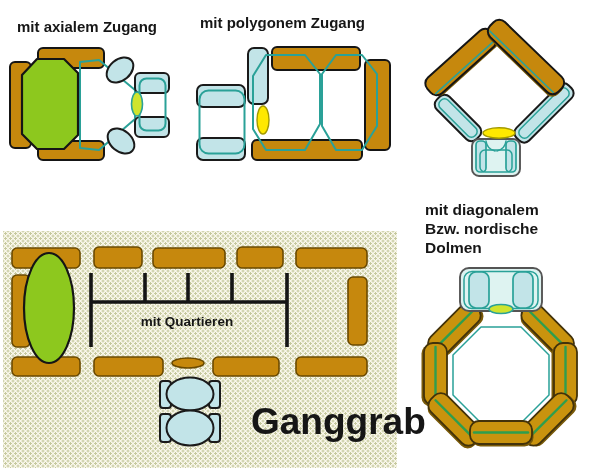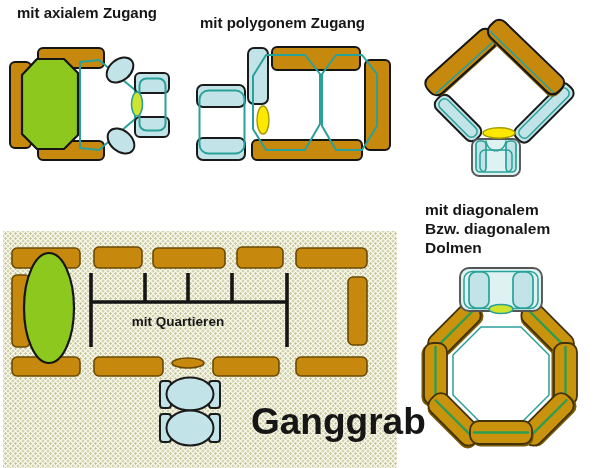--- a/index.html
+++ b/index.html
@@ -5,26 +5,26 @@
   html,body{margin:0;padding:0;background:#fff;}
   #canvas{position:relative;width:600px;height:468px;background:#fff;overflow:hidden;
           font-family:"Liberation Sans",sans-serif;}
   #ganggrab-panel{position:absolute;left:3px;top:231px;width:394px;height:237px;
       background-color:var(--panel-bg);
       background-image:radial-gradient(var(--panel-dot) 1px, transparent 1.4px),
                        radial-gradient(var(--panel-dot) 1px, transparent 1.4px);
       background-size:5px 5px;background-position:0 0,2.5px 2.5px;}
   svg{position:absolute;left:0;top:0;}
   .lbl{position:absolute;font-weight:700;color:#161616;white-space:nowrap;}
-  #lbl-axial{left:17px;top:4px;font-size:15px;}
+  #lbl-axial{left:17px;top:18px;font-size:15px;}
   #lbl-koaxial{left:200px;top:14px;font-size:15px;}
   #lbl-nordische{left:78px;top:184px;font-size:28px;line-height:30px;}
   #lbl-diagonal{left:425px;top:200px;width:172px;font-size:15.5px;line-height:19px;
                 text-align:left;white-space:normal;}
-  #lbl-quartieren{left:80px;top:314px;width:196px;font-size:13.5px;text-align:center;}
+  #lbl-quartieren{left:89px;top:314px;width:196px;font-size:13.5px;text-align:center;}
   #lbl-ganggrab{left:251px;top:407px;font-size:37px;line-height:30px;}
 
   .st-orange{fill:var(--stone-orange);stroke:#151515;stroke-width:2;}
   .st-orange-oct{fill:var(--stone-orange-oct);stroke:#42320a;stroke-width:1.8;}
   .st-orange-gg{fill:var(--stone-orange);stroke:#6b4a00;stroke-width:1.6;}
   .st-shadow{fill:var(--stone-orange-dark);stroke:none;}
   .st-blue{fill:var(--stone-blue);stroke:#1a1a1a;stroke-width:2;}
   .st-blue-teal{fill:var(--stone-blue);stroke:var(--outline-teal);stroke-width:1.7;}
   .st-pale{fill:var(--stone-blue-pale);stroke:#555;stroke-width:1.9;}
   .chamber{fill:var(--chamber-green);stroke:#151515;stroke-width:2.2;stroke-linejoin:round;}
@@ -166,18 +166,18 @@
       <rect x="209" y="414" width="11" height="28" rx="3" class="st-blue"></rect>
       <ellipse cx="190" cy="394" rx="23.5" ry="16.5" class="st-blue"></ellipse>
       <ellipse cx="190" cy="428" rx="23.5" ry="17.5" class="st-blue"></ellipse>
     </g>
   </svg>
 
   <div class="lbl" id="lbl-axial">mit axialem Zugang</div>
   <div class="lbl" id="lbl-koaxial">mit polygonem Zugang</div>
   <div class="lbl" id="lbl-diagonal">
     <span style="display:block">mit diagonalem</span>
-    <span style="display:block">Bzw. diagonalem</span>
+    <span style="display:block">Bzw. nordische</span>
     <span style="display:block">Dolmen</span>
   </div>
   <div class="lbl" id="lbl-quartieren">mit Quartieren</div>
   <div class="lbl" id="lbl-ganggrab">Ganggrab</div>
 </div>
 
 </body></html>

